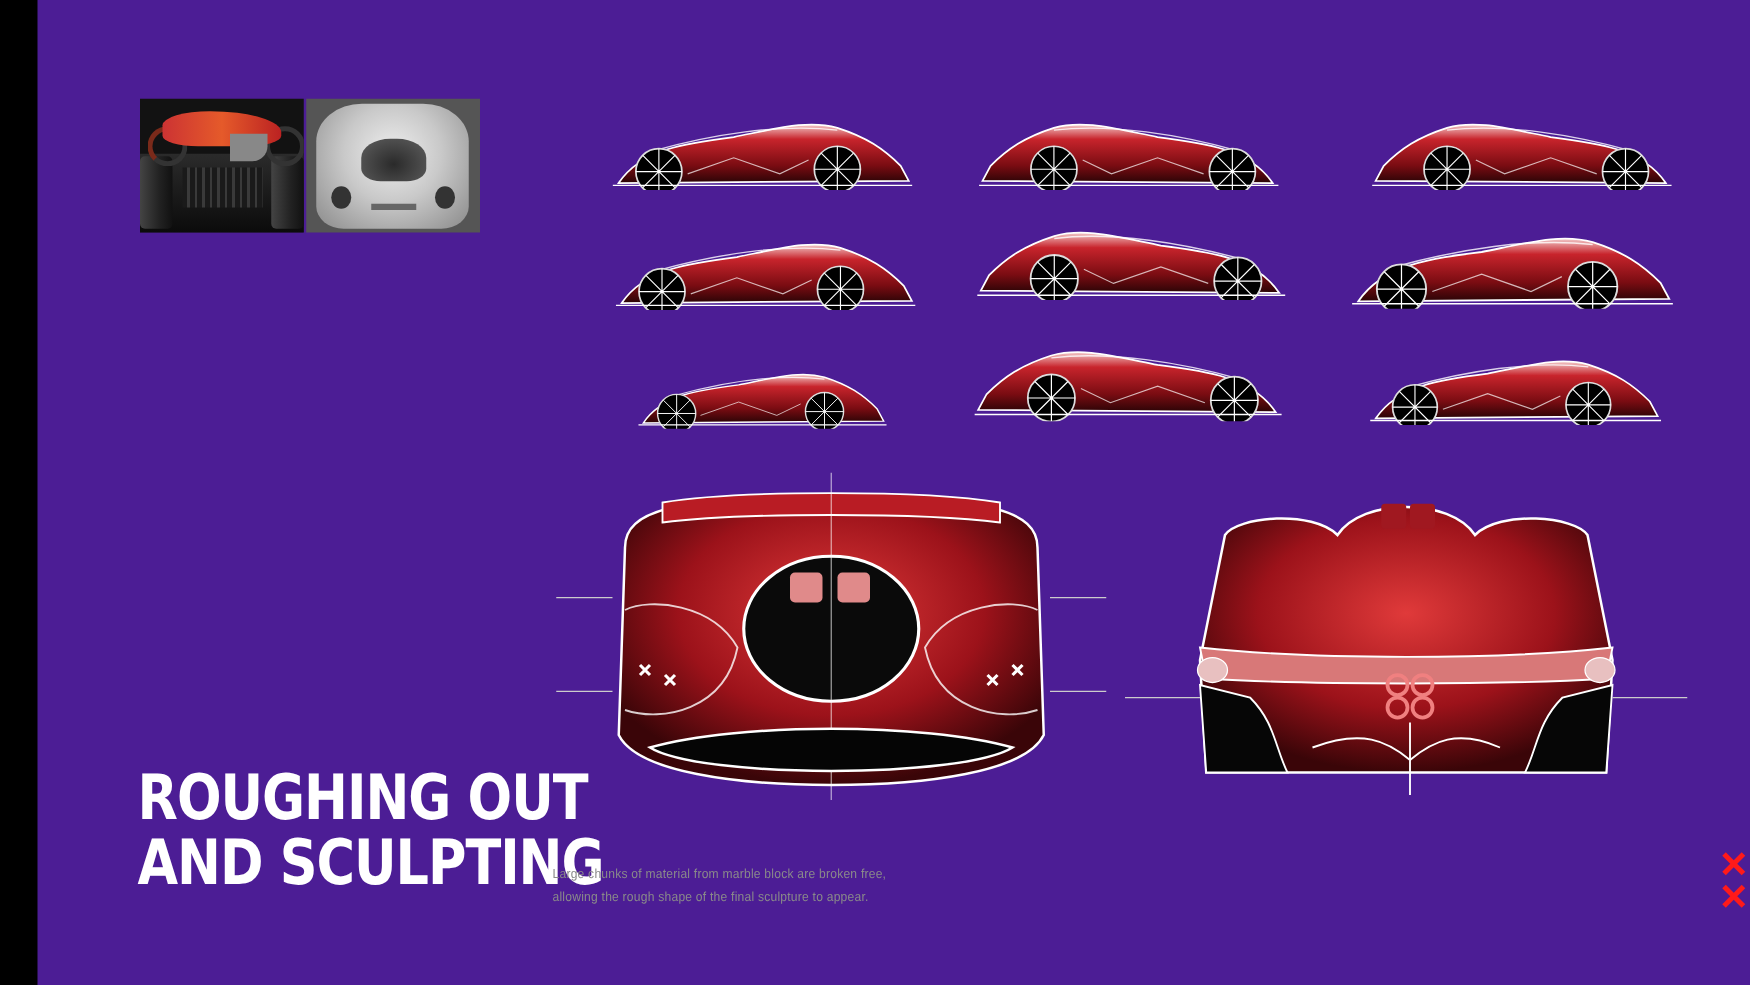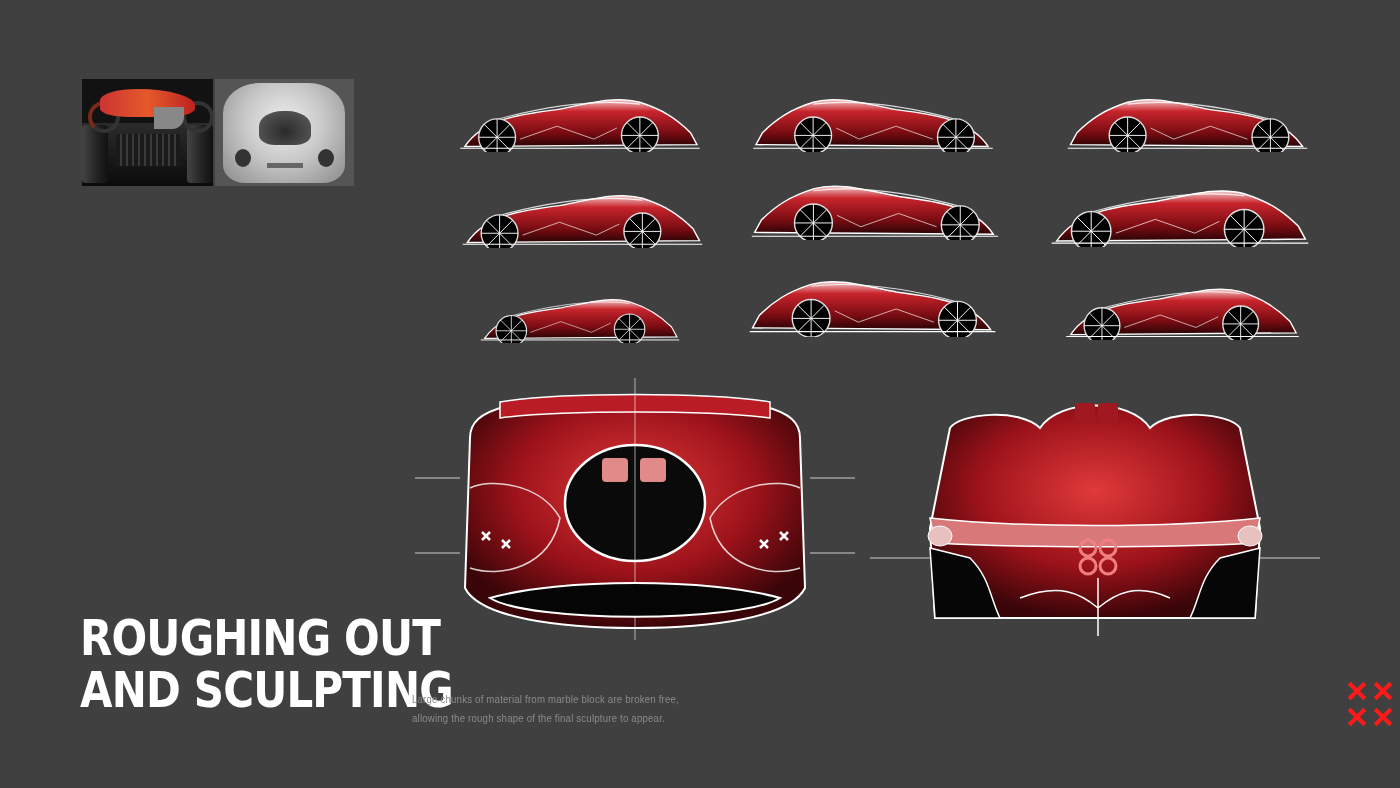--- a/index.html
+++ b/index.html
@@ -1,17 +1,17 @@
 <!DOCTYPE html>
 <html><head>
 <meta charset="utf-8">
 <style>
   html, body { margin:0; padding:0; background:#000; }
   body { width:1400px; height:788px; position:relative; overflow:hidden; font-family:"Liberation Sans", sans-serif; }
-  .slide { position:absolute; inset:0; background:#404040; }
+  .slide { position:absolute; inset:0; background:#4c1d95;margin-left:30px; }
 
   
   .refs { position:absolute; left:82px; top:79px; width:272px; height:107px; display:flex; gap:2px; }
   .ref { position:relative; height:100%; overflow:hidden; }
   .ref-moto { width:131px; background:#121212; }
   .ref-car { width:139px; background:#555; }
   .ref-moto .bike-body { position:absolute; left:18px; top:10px; width:95px; height:28px; background:linear-gradient(90deg,#c33 0%,#e55a2a 50%,#b22 100%); border-radius:40% 60% 30% 30%; }
   .ref-moto .bike-wheel { position:absolute; top:22px; width:32px; height:32px; border-radius:50%; border:4px solid #333; box-sizing:border-box; }
   .ref-moto .bike-wheel.w1 { left:6px; border-color:#7a2a1a #333 #333 #7a2a1a; }
   .ref-moto .bike-wheel.w2 { left:100px; }

